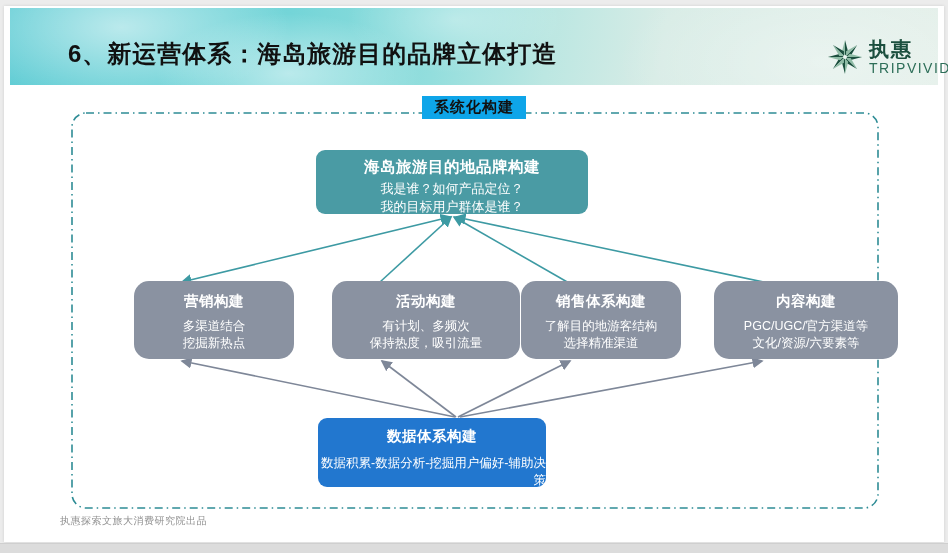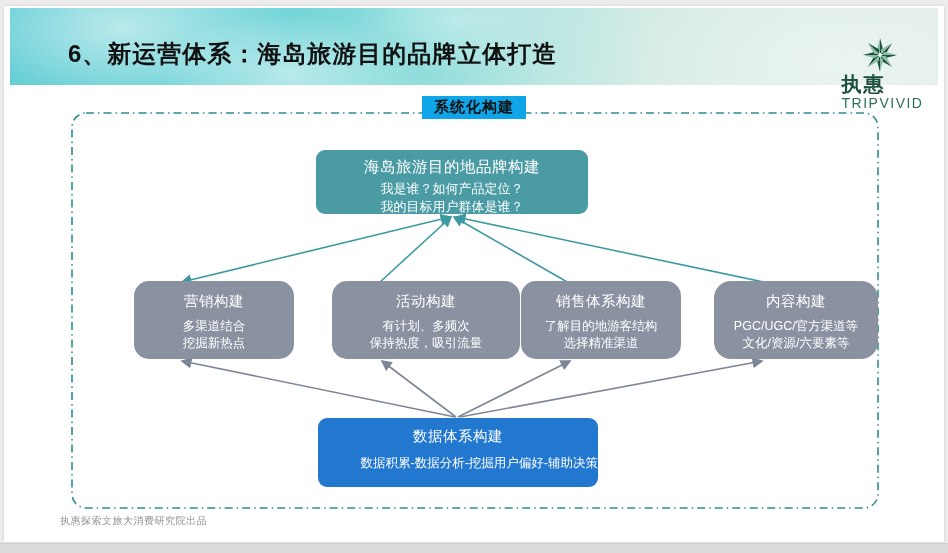--- a/index.html
+++ b/index.html
@@ -29,60 +29,60 @@
       radial-gradient(ellipse 180px 90px at 48% 15%, rgba(255,255,255,.35), transparent 60%),
       radial-gradient(ellipse 300px 140px at 88% 70%, rgba(255,255,255,.35), transparent 70%),
       linear-gradient(100deg,#5fccd4 0%,#74d5d8 30%,#93dedd 46%,#bce7e2 58%,#d8ece6 70%,#e3efe9 100%);
   }
   .header-title {
     position:absolute; left:68px; top:38px; width:640px;
     font-size:24px; font-weight:bold; color:#111111; letter-spacing:1px;
   }
   .logo {
     position:absolute; left:826px; top:36px; width:108px; height:42px;
-    display:flex; align-items:center;flex-direction:column;
+    display:flex; align-items:center;
   }
   .logo-icon { width:38px; height:38px; flex:0 0 auto; }
   .logo-text-wrap { margin-left:5px; line-height:1; }
   .logo-name { font-size:20px; font-weight:bold; color:#1b4f3e; letter-spacing:2px; }
   .logo-sub  { font-size:14px; color:#2d6e58; letter-spacing:1.5px; margin-top:2px; }
 
   
   .overlay { position:absolute; inset:0; width:948px; height:553px; pointer-events:none; }
 
   .sys-label {
     position:absolute; left:50%; top:96px; transform:translateX(-50%);
     background:#0ea5e9; padding:2px 12px;
     font-size:15px; font-weight:bold; color:#111111; letter-spacing:1px;
     z-index:3;
   }
 
   .node { position:absolute; color:#ffffff; text-align:center; z-index:2; }
-  .node .t { font-weight:normal; }
+  .node .t { font-weight:bold; }
   .node .b { line-height:1.35; }
 
   .top-box {
     left:316px; top:150px; width:272px; height:64px;
     background:#4a9ba4; border-radius:9px; padding-top:7px;
   }
   .top-box .t { font-size:15.5px; margin-bottom:2px; letter-spacing:.5px; }
   .top-box .b { font-size:13px; }
 
   .mid-box {
     top:281px; height:78px; background:#8a92a1; border-radius:15px; padding-top:11px;margin-left:32px;
   }
   .mid-box .t { font-size:14.5px; letter-spacing:.5px; }
   .mid-box .b { font-size:12.5px; margin-top:7px; }
   .mid-1 { left:102px; width:160px; }
   .mid-2 { left:300px; width:188px; }
   .mid-3 { left:489px; width:160px; }
-  .mid-4 { left:682px; width:164px;border-radius:17px; }
+  .mid-4 { left:682px; width:184px; }
 
   .bottom-box {
-    left:318px; top:418px; width:280px; height:69px;
+    left:318px; top:418px; width:228px; height:69px;
     background:#2277cf; border-radius:9px; padding-top:9px;
   }
   .bottom-box .t { font-size:14.5px; letter-spacing:.5px; }
   .bottom-box .b { font-size:12.5px; margin-top:9px;text-align:right; }
 
   .footer-credit {
     position:absolute; left:60px; top:514px;
     font-size:10px; color:#909090; letter-spacing:.5px;
   }
 </style>

